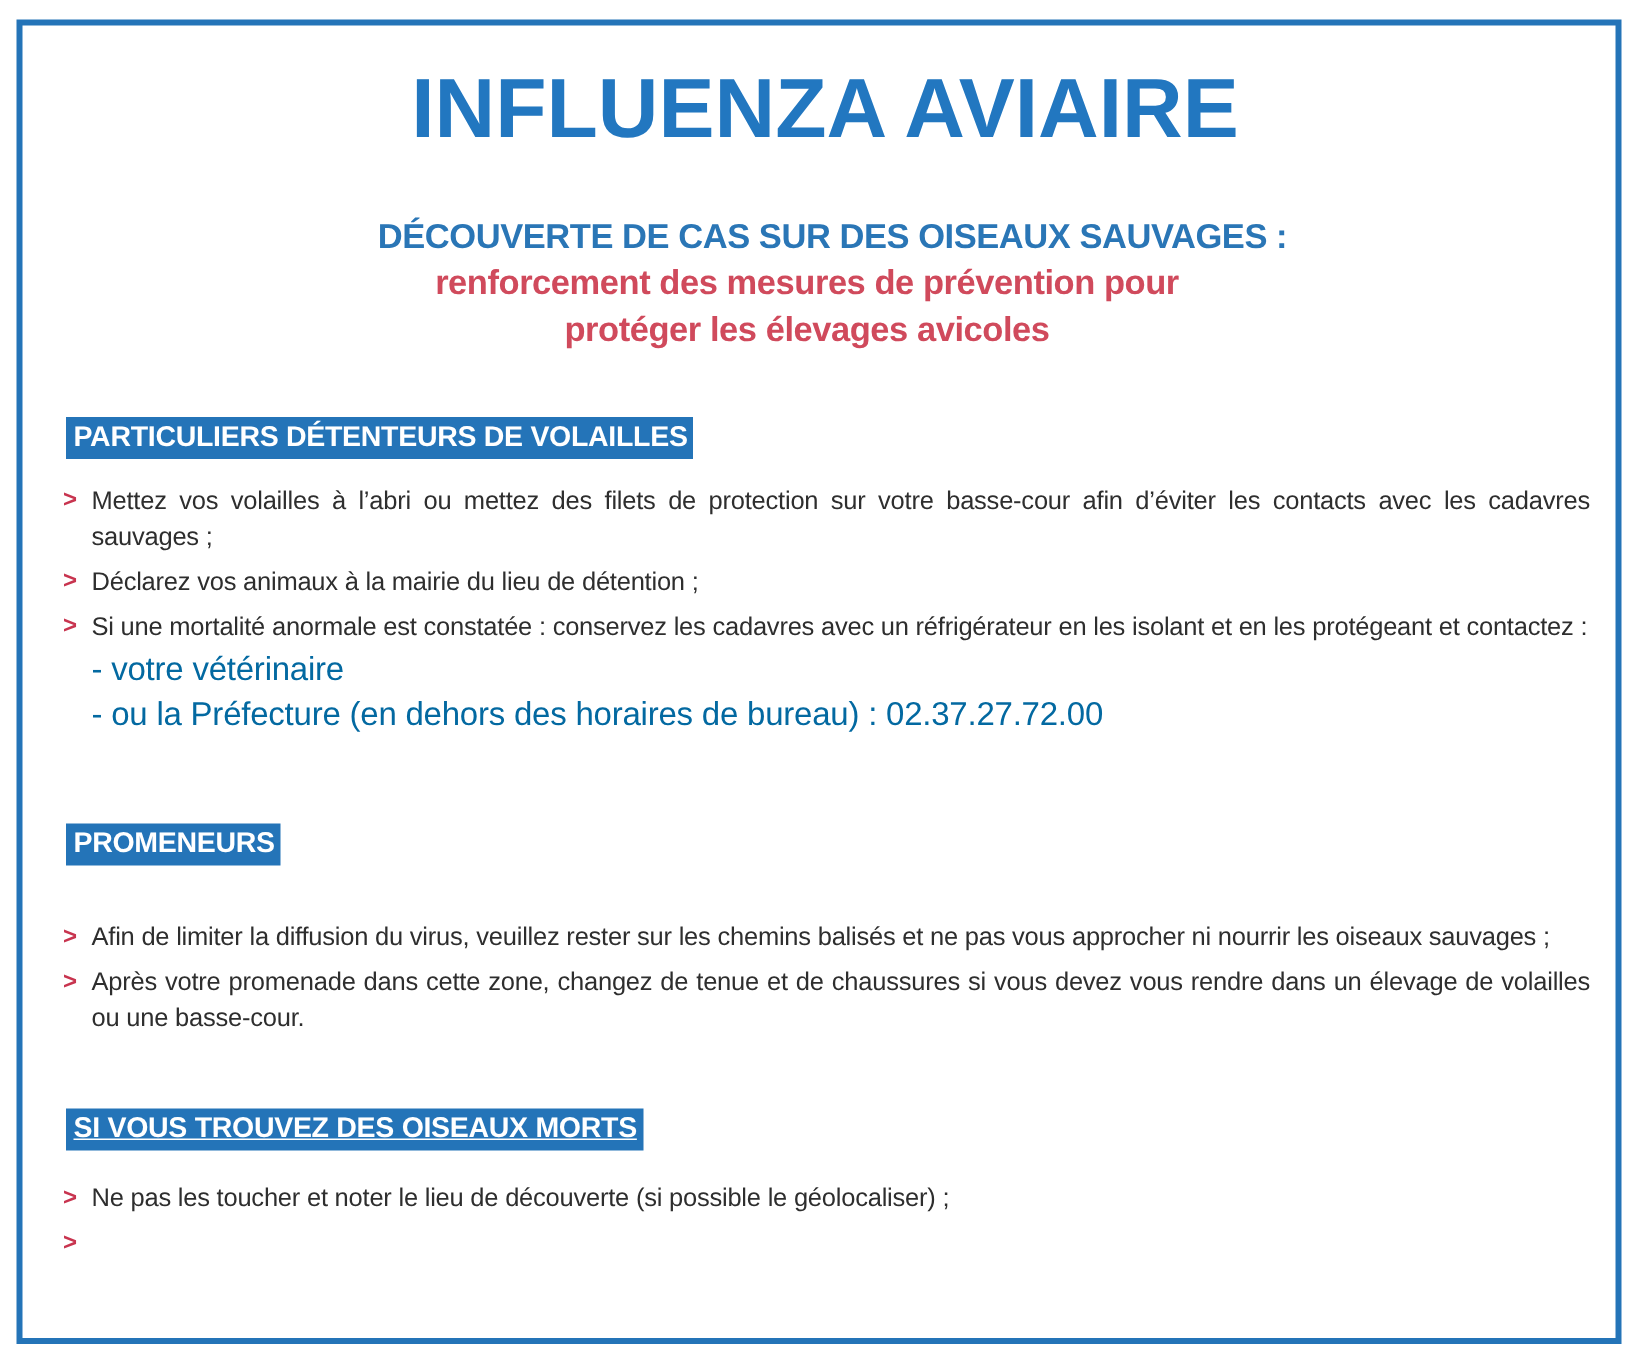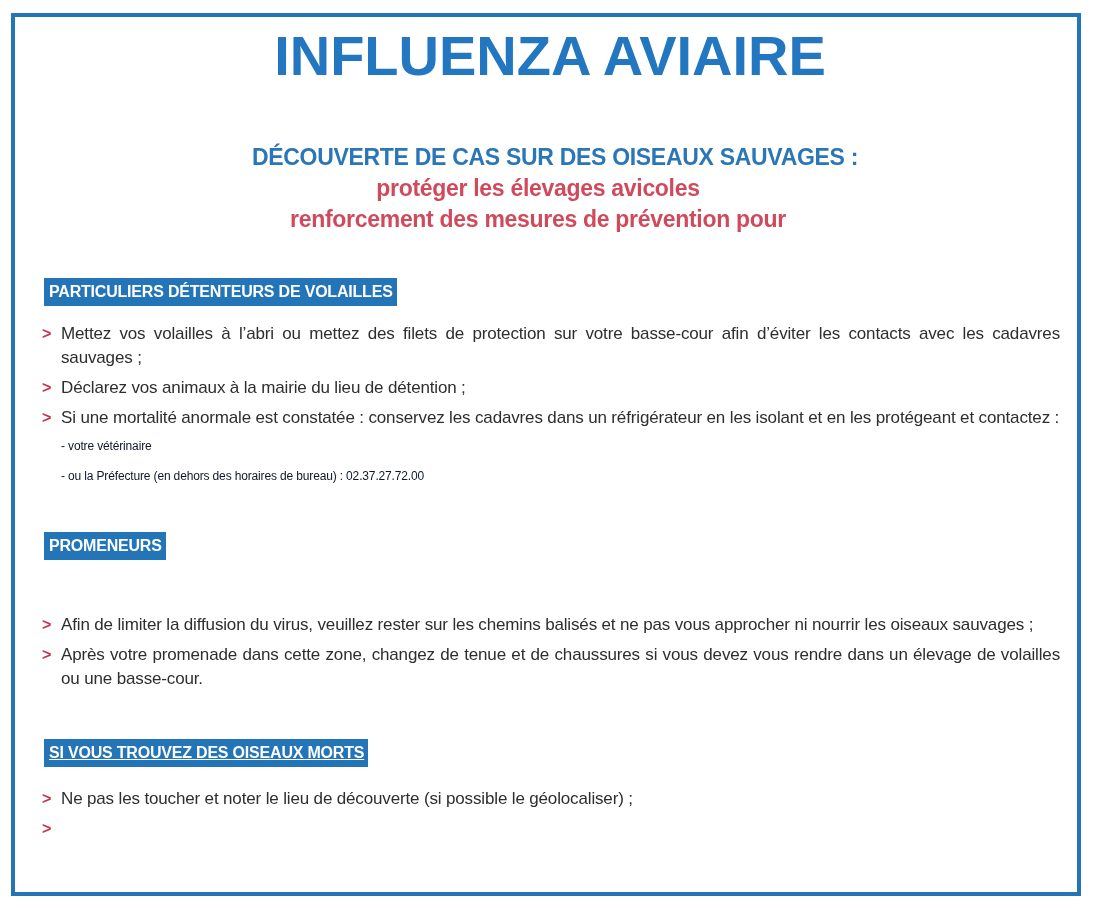--- a/index.html
+++ b/index.html
@@ -22,21 +22,21 @@
       width: 1062px;
       height: 875px;
       border: 4px solid #2474b8;
       box-sizing: content-box;
       background: #ffffff;
     }
     .title {
       position: absolute;
       left: 0;
       width: 1100px;
-      top: 24px;
+      top: 40px;
       text-align: center;
       font-size: 56px;
       font-weight: bold;
       color: #2277c0;
       letter-spacing: 0px;
       line-height: 64px;
     }
     .subtitle {
       position: absolute;
       left: 0;
@@ -61,21 +61,21 @@
       line-height: 31px;
       letter-spacing: -0.3px;
     }
     .banner {
       position: absolute;
       left: 44px;
       height: 28px;
       background: #2474b8;
       color: #ffffff;
       font-weight: bold;
-      font-size: 16px;
+      font-size: 19px;
       line-height: 28px;
       padding: 0 4px 0 5px;
       white-space: nowrap;
       letter-spacing: -0.2px;
     }
     .section {
       position: absolute;
       left: 40px;
       width: 1020px;
     }
@@ -92,60 +92,60 @@
     .item .chev {
       position: absolute;
       left: 2px;
       top: 0;
       color: #c8344f;
       font-weight: bold;
       font-size: 16px;
     }
     .subitem {
       padding-left: 21px;
-      font-size: 12px;
+      font-size: 22px;
       line-height: 24px;
-      color: #0f172a;
+      color: #0369a1;
       margin-bottom: 6px;
       letter-spacing: -0.15px;
     }
   </style>
 </head>
 <body>
 
 <div class="frame"></div>
 
 <h1 class="title" style="margin:0;">INFLUENZA AVIAIRE</h1>
 
 <div class="subtitle">DÉCOUVERTE DE CAS SUR DES OISEAUX SAUVAGES :</div>
 
 <div class="tagline">
+  <div>renforcement des mesures de prévention pour</div>
   <div>protéger les élevages avicoles</div>
-  <div>renforcement des mesures de prévention pour</div>
 </div>
 
 <div class="banner" style="top:278px;">PARTICULIERS DÉTENTEURS DE VOLAILLES</div>
 <div class="section" style="top:322px;">
   <div class="item">
     <span class="chev">&gt;</span>
     <span>Mettez vos volailles à l’abri ou mettez des filets de protection sur votre basse-cour afin d’éviter les contacts avec les cadavres sauvages ;</span>
   </div>
   <div class="item">
     <span class="chev">&gt;</span>
     <span>Déclarez vos animaux à la mairie du lieu de détention ;</span>
   </div>
   <div class="item" style="margin-bottom:4px;">
     <span class="chev">&gt;</span>
-    <span>Si une mortalité anormale est constatée : conservez les cadavres dans un réfrigérateur en les isolant et en les protégeant et contactez :</span>
+    <span>Si une mortalité anormale est constatée : conservez les cadavres avec un réfrigérateur en les isolant et en les protégeant et contactez :</span>
   </div>
   <div class="subitem">- votre vétérinaire</div>
   <div class="subitem">- ou la Préfecture (en dehors des horaires de bureau) : 02.37.27.72.00</div>
 </div>
 
-<div class="banner" style="top:532px;">PROMENEURS</div>
+<div class="banner" style="top:549px;">PROMENEURS</div>
 <div class="section" style="top:613px;">
   <div class="item">
     <span class="chev">&gt;</span>
     <span>Afin de limiter la diffusion du virus, veuillez rester sur les chemins balisés et ne pas vous approcher ni nourrir les oiseaux sauvages ;</span>
   </div>
   <div class="item">
     <span class="chev">&gt;</span>
     <span>Après votre promenade dans cette zone, changez de tenue et de chaussures si vous devez vous rendre dans un élevage de volailles ou une basse-cour.</span>
   </div>
 </div>

